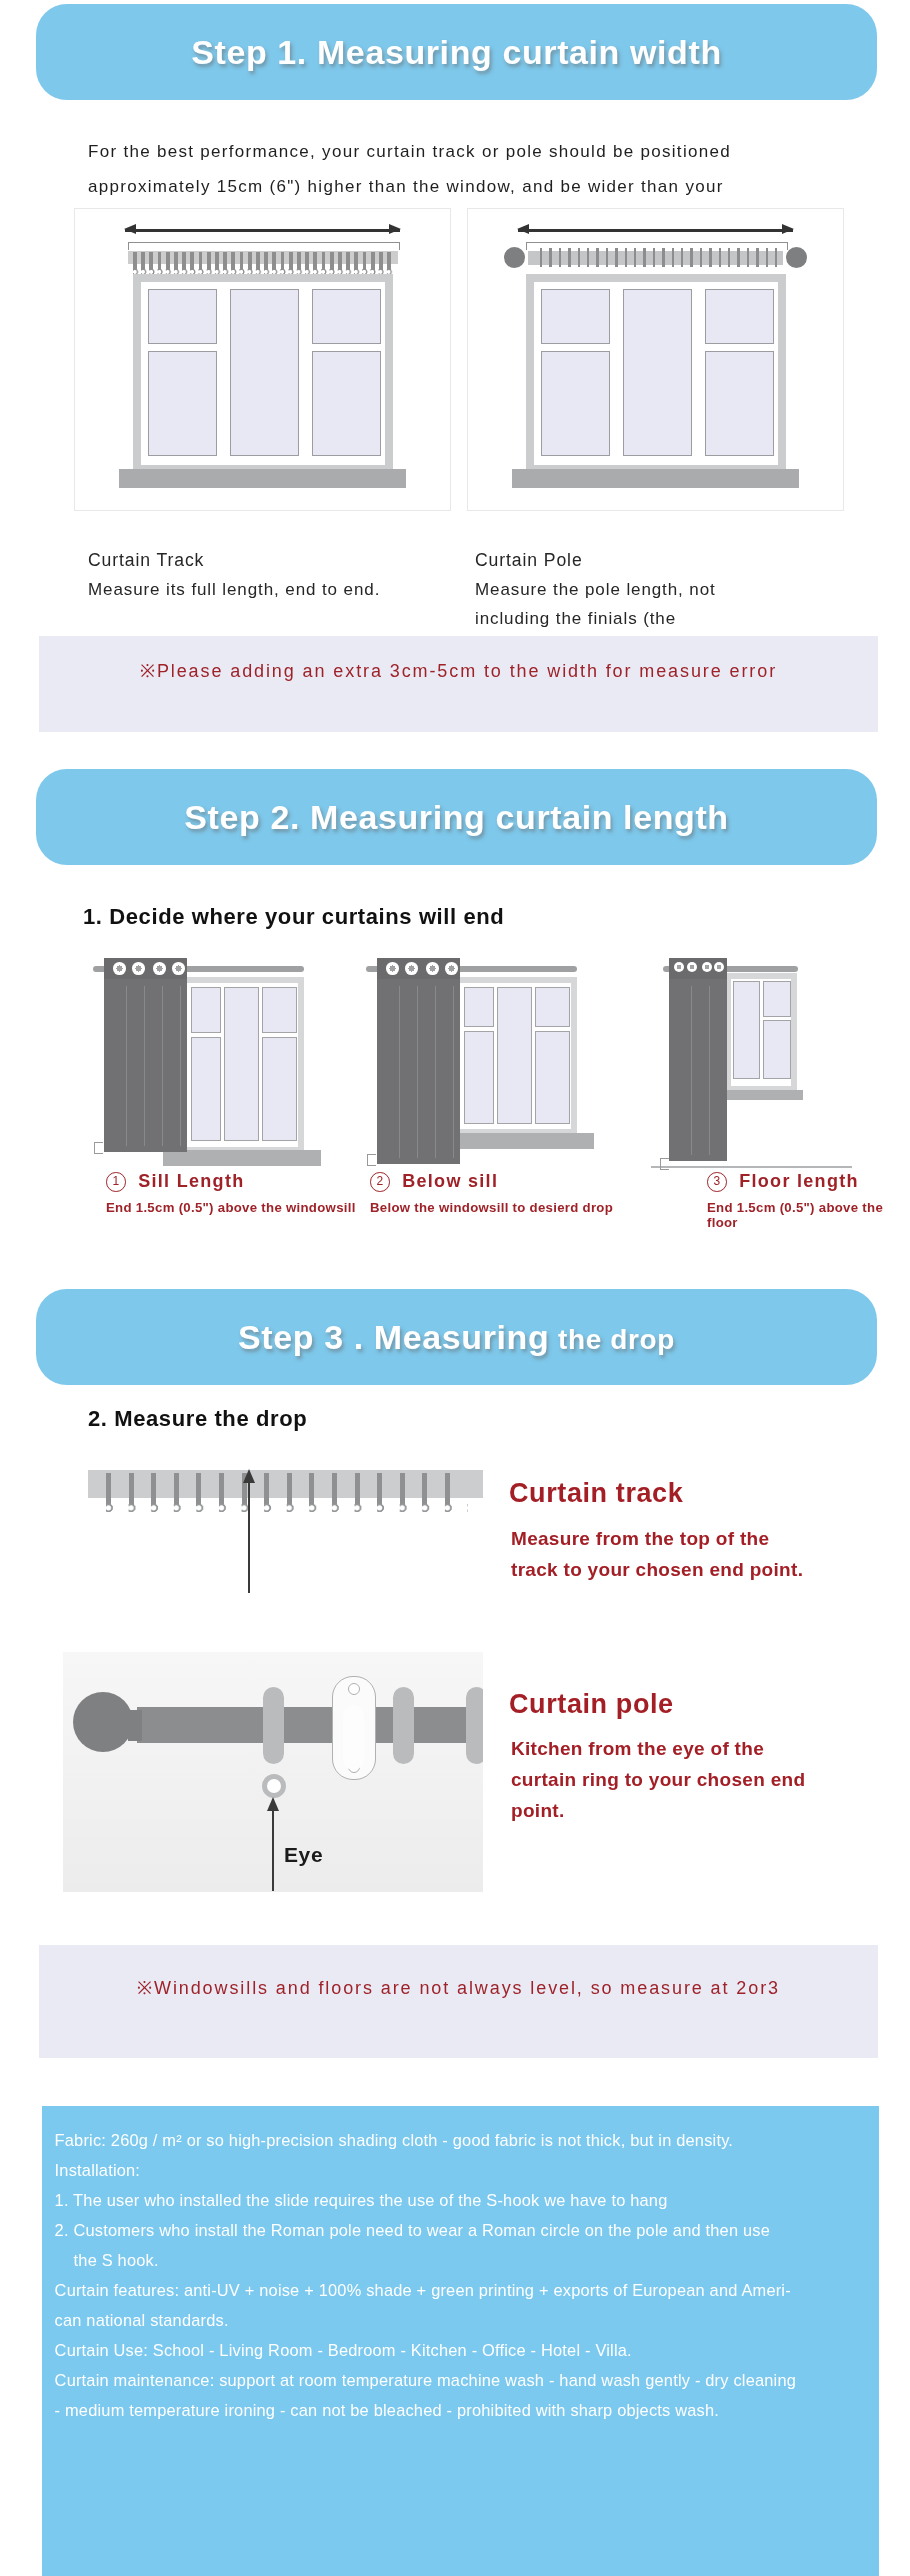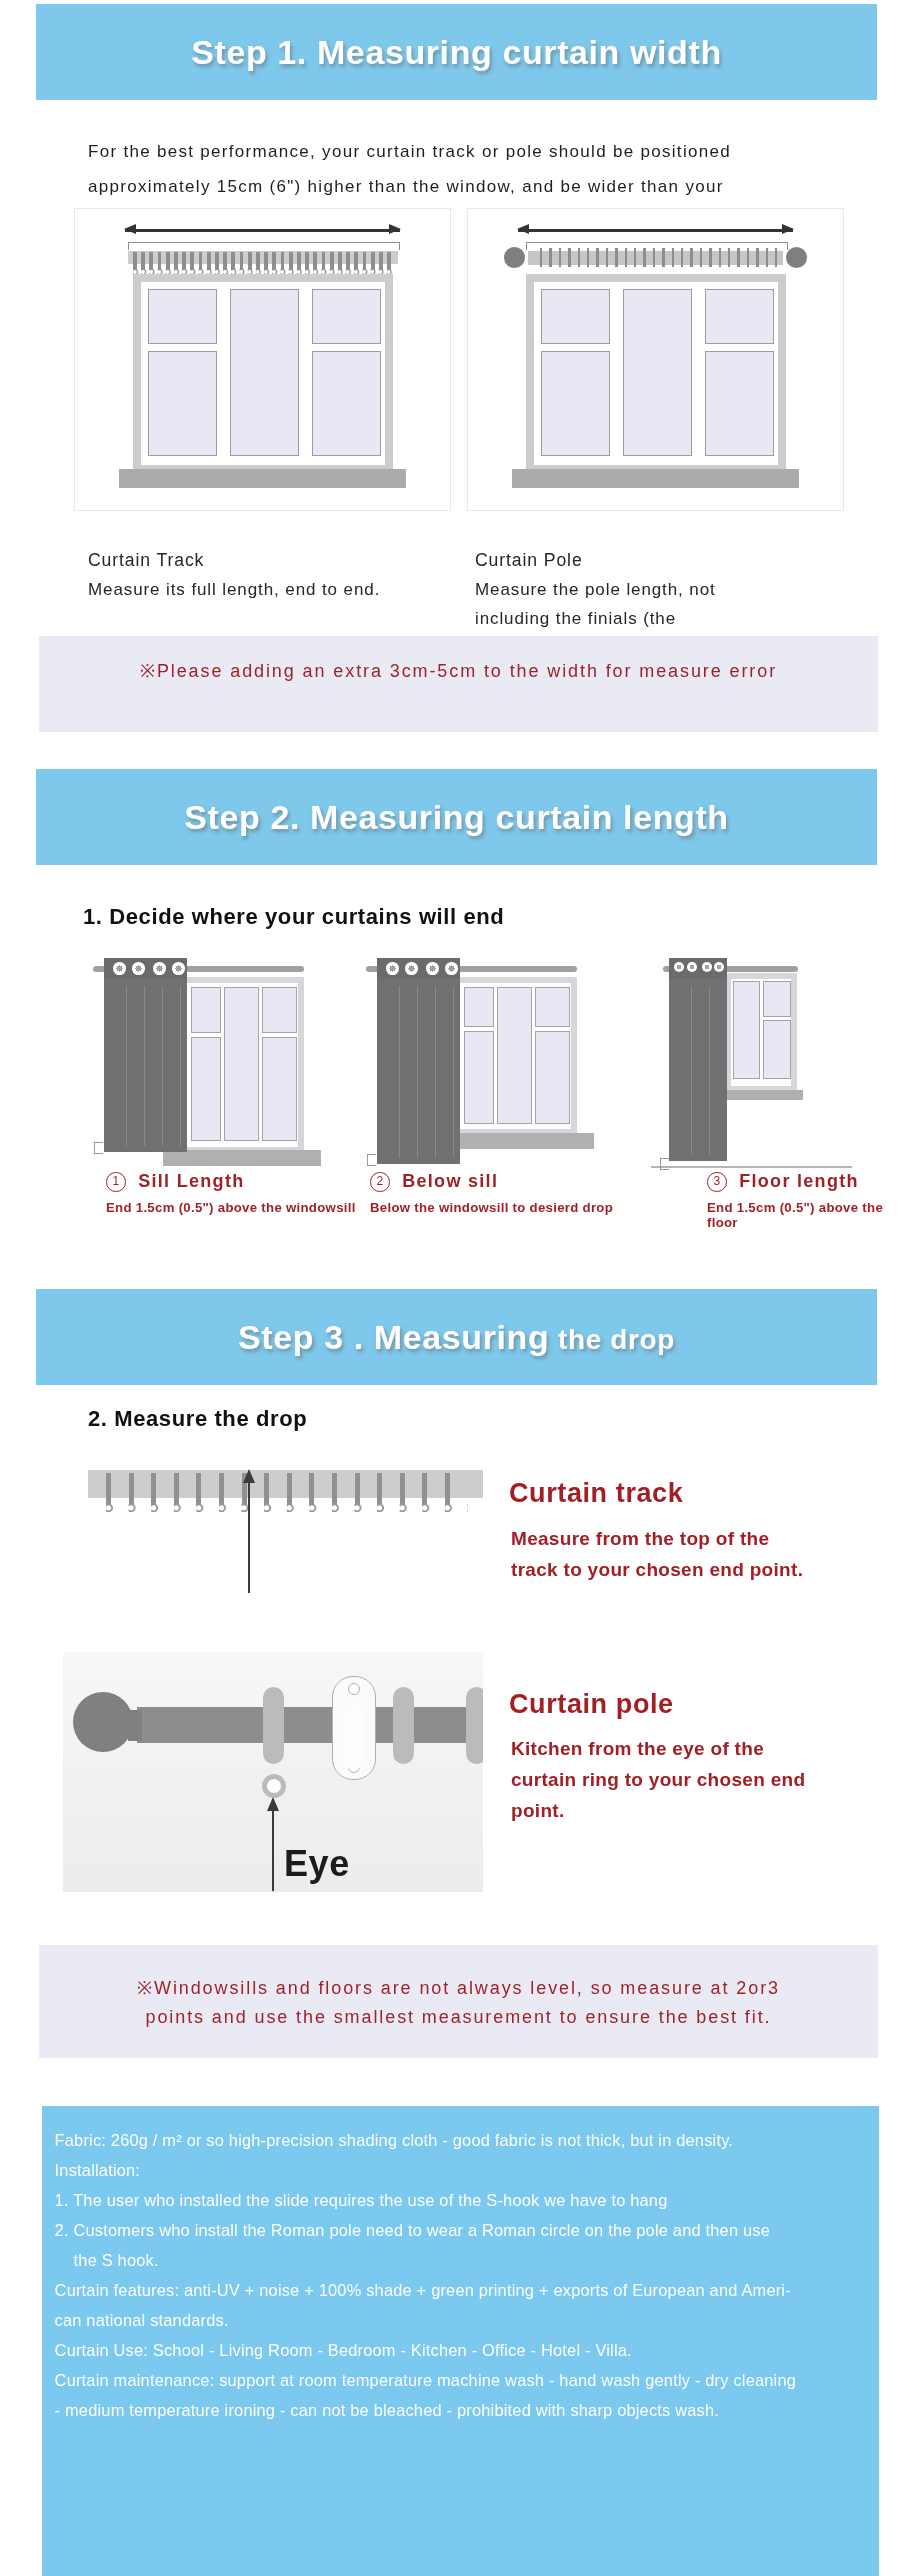--- a/index.html
+++ b/index.html
@@ -3,21 +3,21 @@
 <meta charset="utf-8">
 <style>
   html,body{margin:0;padding:0;background:#ffffff;}
   .page{position:relative;width:910px;height:2576px;background:#ffffff;overflow:hidden;
         font-family:"Liberation Sans",sans-serif;}
 
   
   .banner{position:absolute;left:36px;width:841px;height:96px;background:#7EC8EB;
           color:#ffffff;font-weight:bold;font-size:34px;letter-spacing:0.6px;
           text-align:center;line-height:96px;
-          text-shadow:1.9px 2.5px 3.8px rgba(100,100,100,0.5);}
+          text-shadow:1.9px 2.5px 3.8px rgba(100,100,100,0.5);border-radius:31px;}
   .banner .sub{font-size:28px;margin-left:8.8px;}
 
   
   .intro{position:absolute;left:88px;top:134px;width:780px;color:#1f1f1f;
          font-size:17px;letter-spacing:1.3px;line-height:35px;}
 
   
   .card{position:absolute;top:208px;width:375px;height:301px;background:#fff;border:1.3px solid #e8e8e8;}
   .card-a{left:74px;} .card-b{left:467px;}
   .harrow{position:absolute;left:50px;top:20px;width:275px;height:2.5px;background:#333;}
@@ -110,21 +110,21 @@
   .pp-ring{position:absolute;top:35px;width:21.4px;height:77px;border-radius:10.7px;background:#b9bbbd;}
   .pp-bracket{position:absolute;left:269px;top:24px;width:42px;height:102px;background:#fbfbfb;
               border:1.9px solid #aeb0b2;border-radius:21px;}
   .pp-bracket::before{content:'';position:absolute;left:50%;transform:translateX(-50%);top:6.3px;
               width:10px;height:10px;border:1.9px solid #aeb0b2;border-radius:50%;background:#fff;}
   .pp-bracket::after{content:'';position:absolute;left:50%;transform:translateX(-50%);bottom:6.3px;
               width:10px;height:10px;border:1.9px solid #aeb0b2;border-radius:50%;background:#fff;}
   .pp-slot{position:absolute;left:280px;top:53px;width:21.4px;height:65px;background:#fdfdfd;border-radius:10.7px;}
   .pp-eye{position:absolute;left:199px;top:122px;width:14px;height:14px;border:5px solid #b9bbbd;
           border-radius:50%;background:#fff;}
-  .pp-eye-label{position:absolute;left:221px;top:191px;font-size:36px;font-weight:bold;color:#1b1b1b;letter-spacing:0.6px;}
+  .pp-eye-label{position:absolute;left:221px;top:191px;font-size:21px;font-weight:bold;color:#1b1b1b;letter-spacing:0.6px;}
 
   
   .footer{position:absolute;left:42px;top:2074px;width:837px;height:496px;background:#7CC9EF;
           box-sizing:border-box;padding:19px 0 0 12.6px;color:#ffffff;font-size:16.4px;letter-spacing:0.2px;margin-top:32px;}
   .fl{height:30px;line-height:30px;white-space:nowrap;}
   .fl.indent{padding-left:19px;}
 </style>
 </head>
 <body>
 
@@ -316,21 +316,20 @@
 
   <div class="sec-title" style="left:509px;top:1689px;">Curtain pole</div>
   <div class="sec-body" style="left:511px;top:1733px;width:321px;">
     <div>Kitchen from the eye of the</div>
     <div>curtain ring to your chosen end</div>
     <div>point.</div>
   </div>
 
   <div class="noteBox note2">
     <div>※Windowsills and floors are not always level, so measure at 2or3</div>
-    <div>points and use the smallest measurement to ensure the best fit.</div>
   </div>
 
   <div class="footer">
     <div class="fl">Fabric: 260g / m² or so high-precision shading cloth - good fabric is not thick, but in density.</div>
     <div class="fl">Installation:</div>
     <div class="fl">1. The user who installed the slide requires the use of the S-hook we have to hang</div>
     <div class="fl">2. Customers who install the Roman pole need to wear a Roman circle on the pole and then use</div>
     <div class="fl indent">the S hook.</div>
     <div class="fl">Curtain features: anti-UV + noise + 100% shade + green printing + exports of European and Ameri-</div>
     <div class="fl">can national standards.</div>

